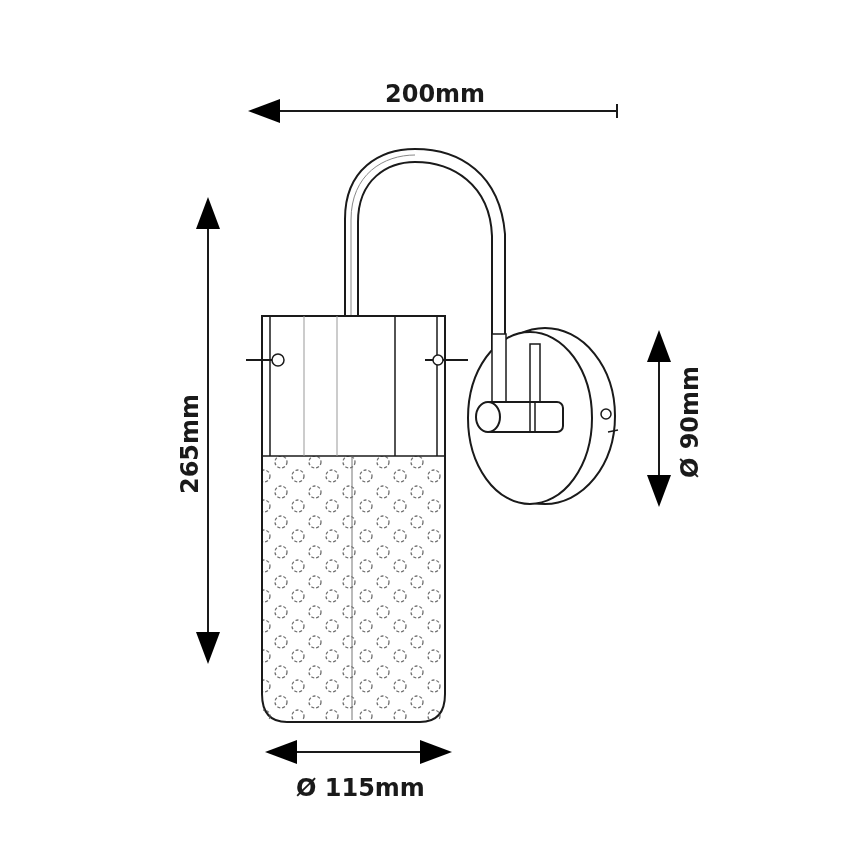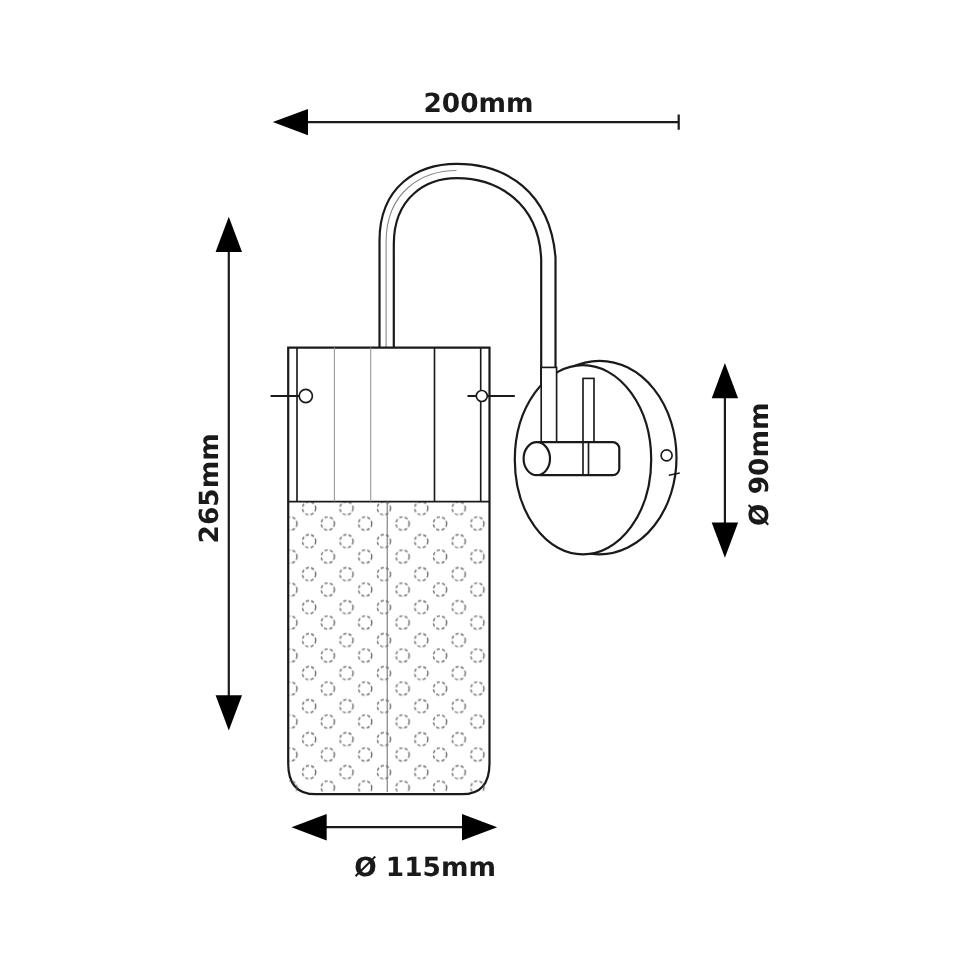--- a/index.html
+++ b/index.html
@@ -1,20 +1,20 @@
 <!DOCTYPE html>
 <html><head>
   <meta charset="utf-8">
   <style>
     html, body { margin: 0; padding: 0; background: #ffffff; }
     body { width: 868px; height: 868px; position: relative; overflow: hidden; font-family: "Liberation Sans", "DejaVu Sans", sans-serif; }
     .diagram { position: absolute; left: 0; top: 4px; width: 768px; height: 868px; }
     .label { position: absolute; font-family: "DejaVu Sans", "Liberation Sans", sans-serif; font-weight: bold; font-size: 24px; color: #1a1a1a; white-space: nowrap; }
     .label-width { left: 385px; top: 76px; }
-    .label-diameter-shade { left: 296px; top: 770px; margin-left: 26px; }
+    .label-diameter-shade { left: 296px; top: 770px; }
     .label-height { left: 190px; top: 440px; transform: translate(-50%, -50%) rotate(-90deg); }
     .label-diameter-plate { left: 690px; top: 418px; transform: translate(-50%, -50%) rotate(-90deg); }
   </style>
 </head>
 <body>
 
 <div class="diagram">
   <svg width="868" height="868" viewBox="0 0 868 868">
     <defs>
       <pattern id="bubbles" x="0" y="0" width="34" height="30" patternUnits="userSpaceOnUse">

